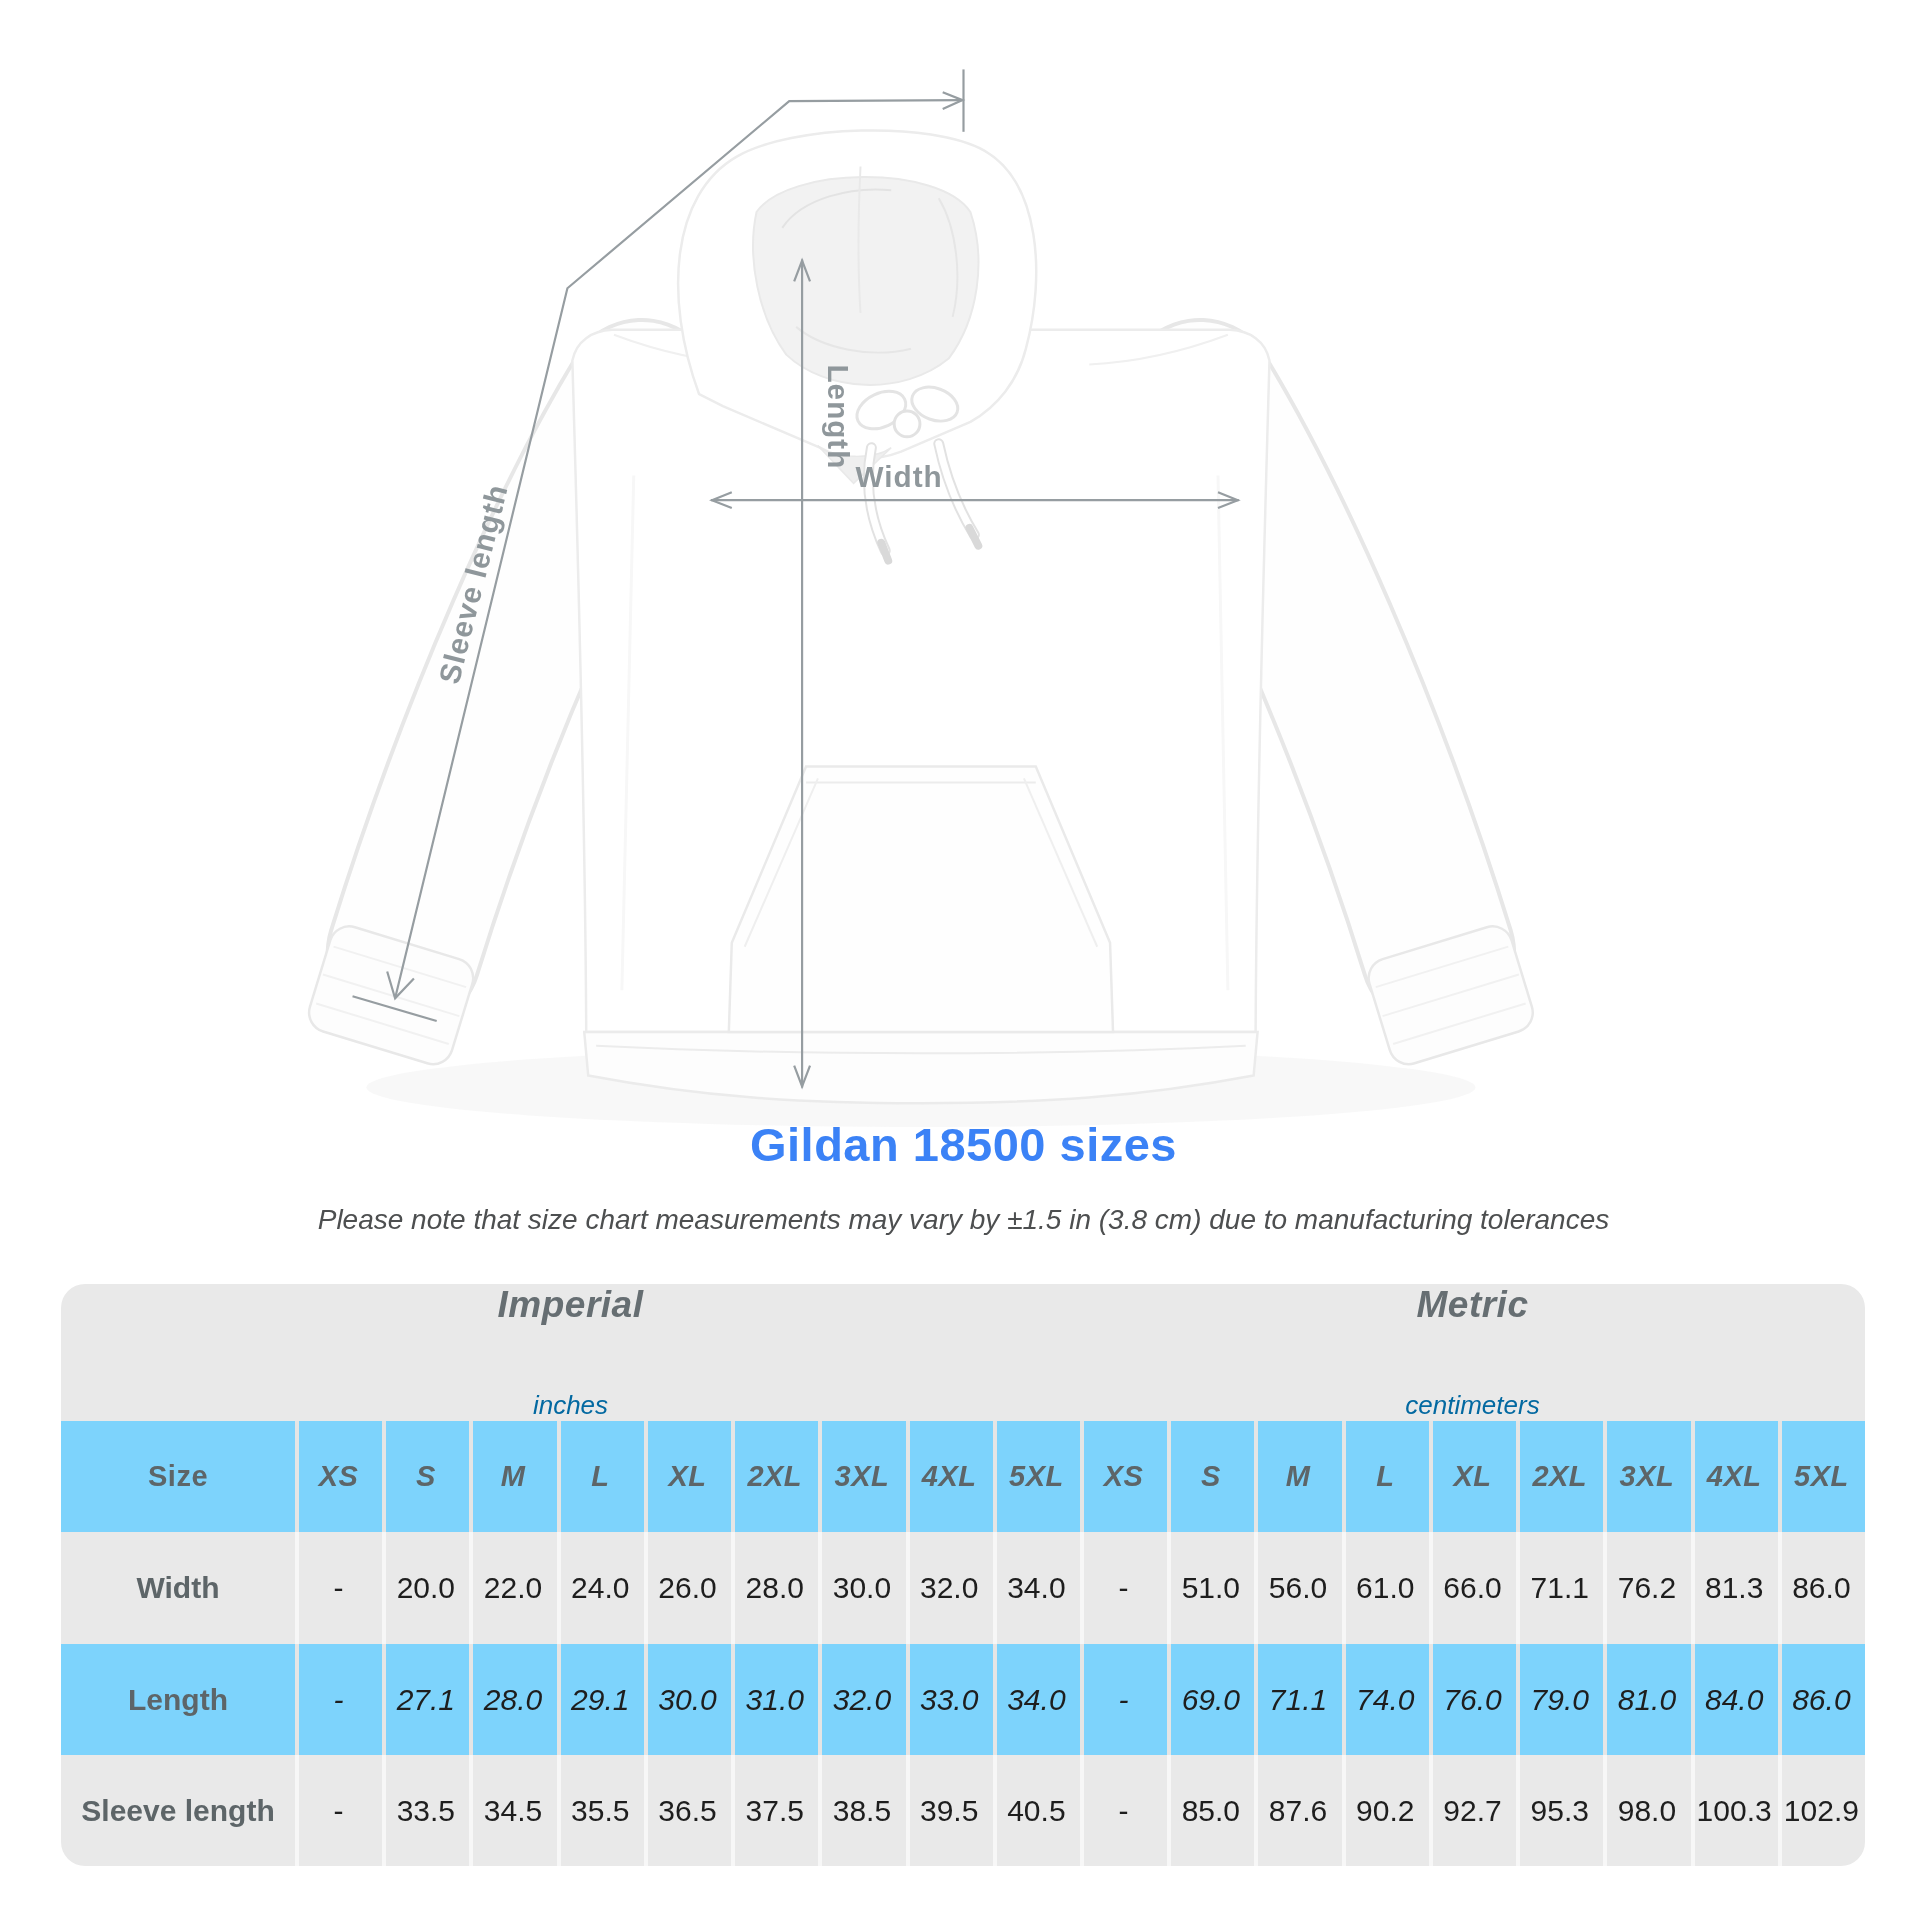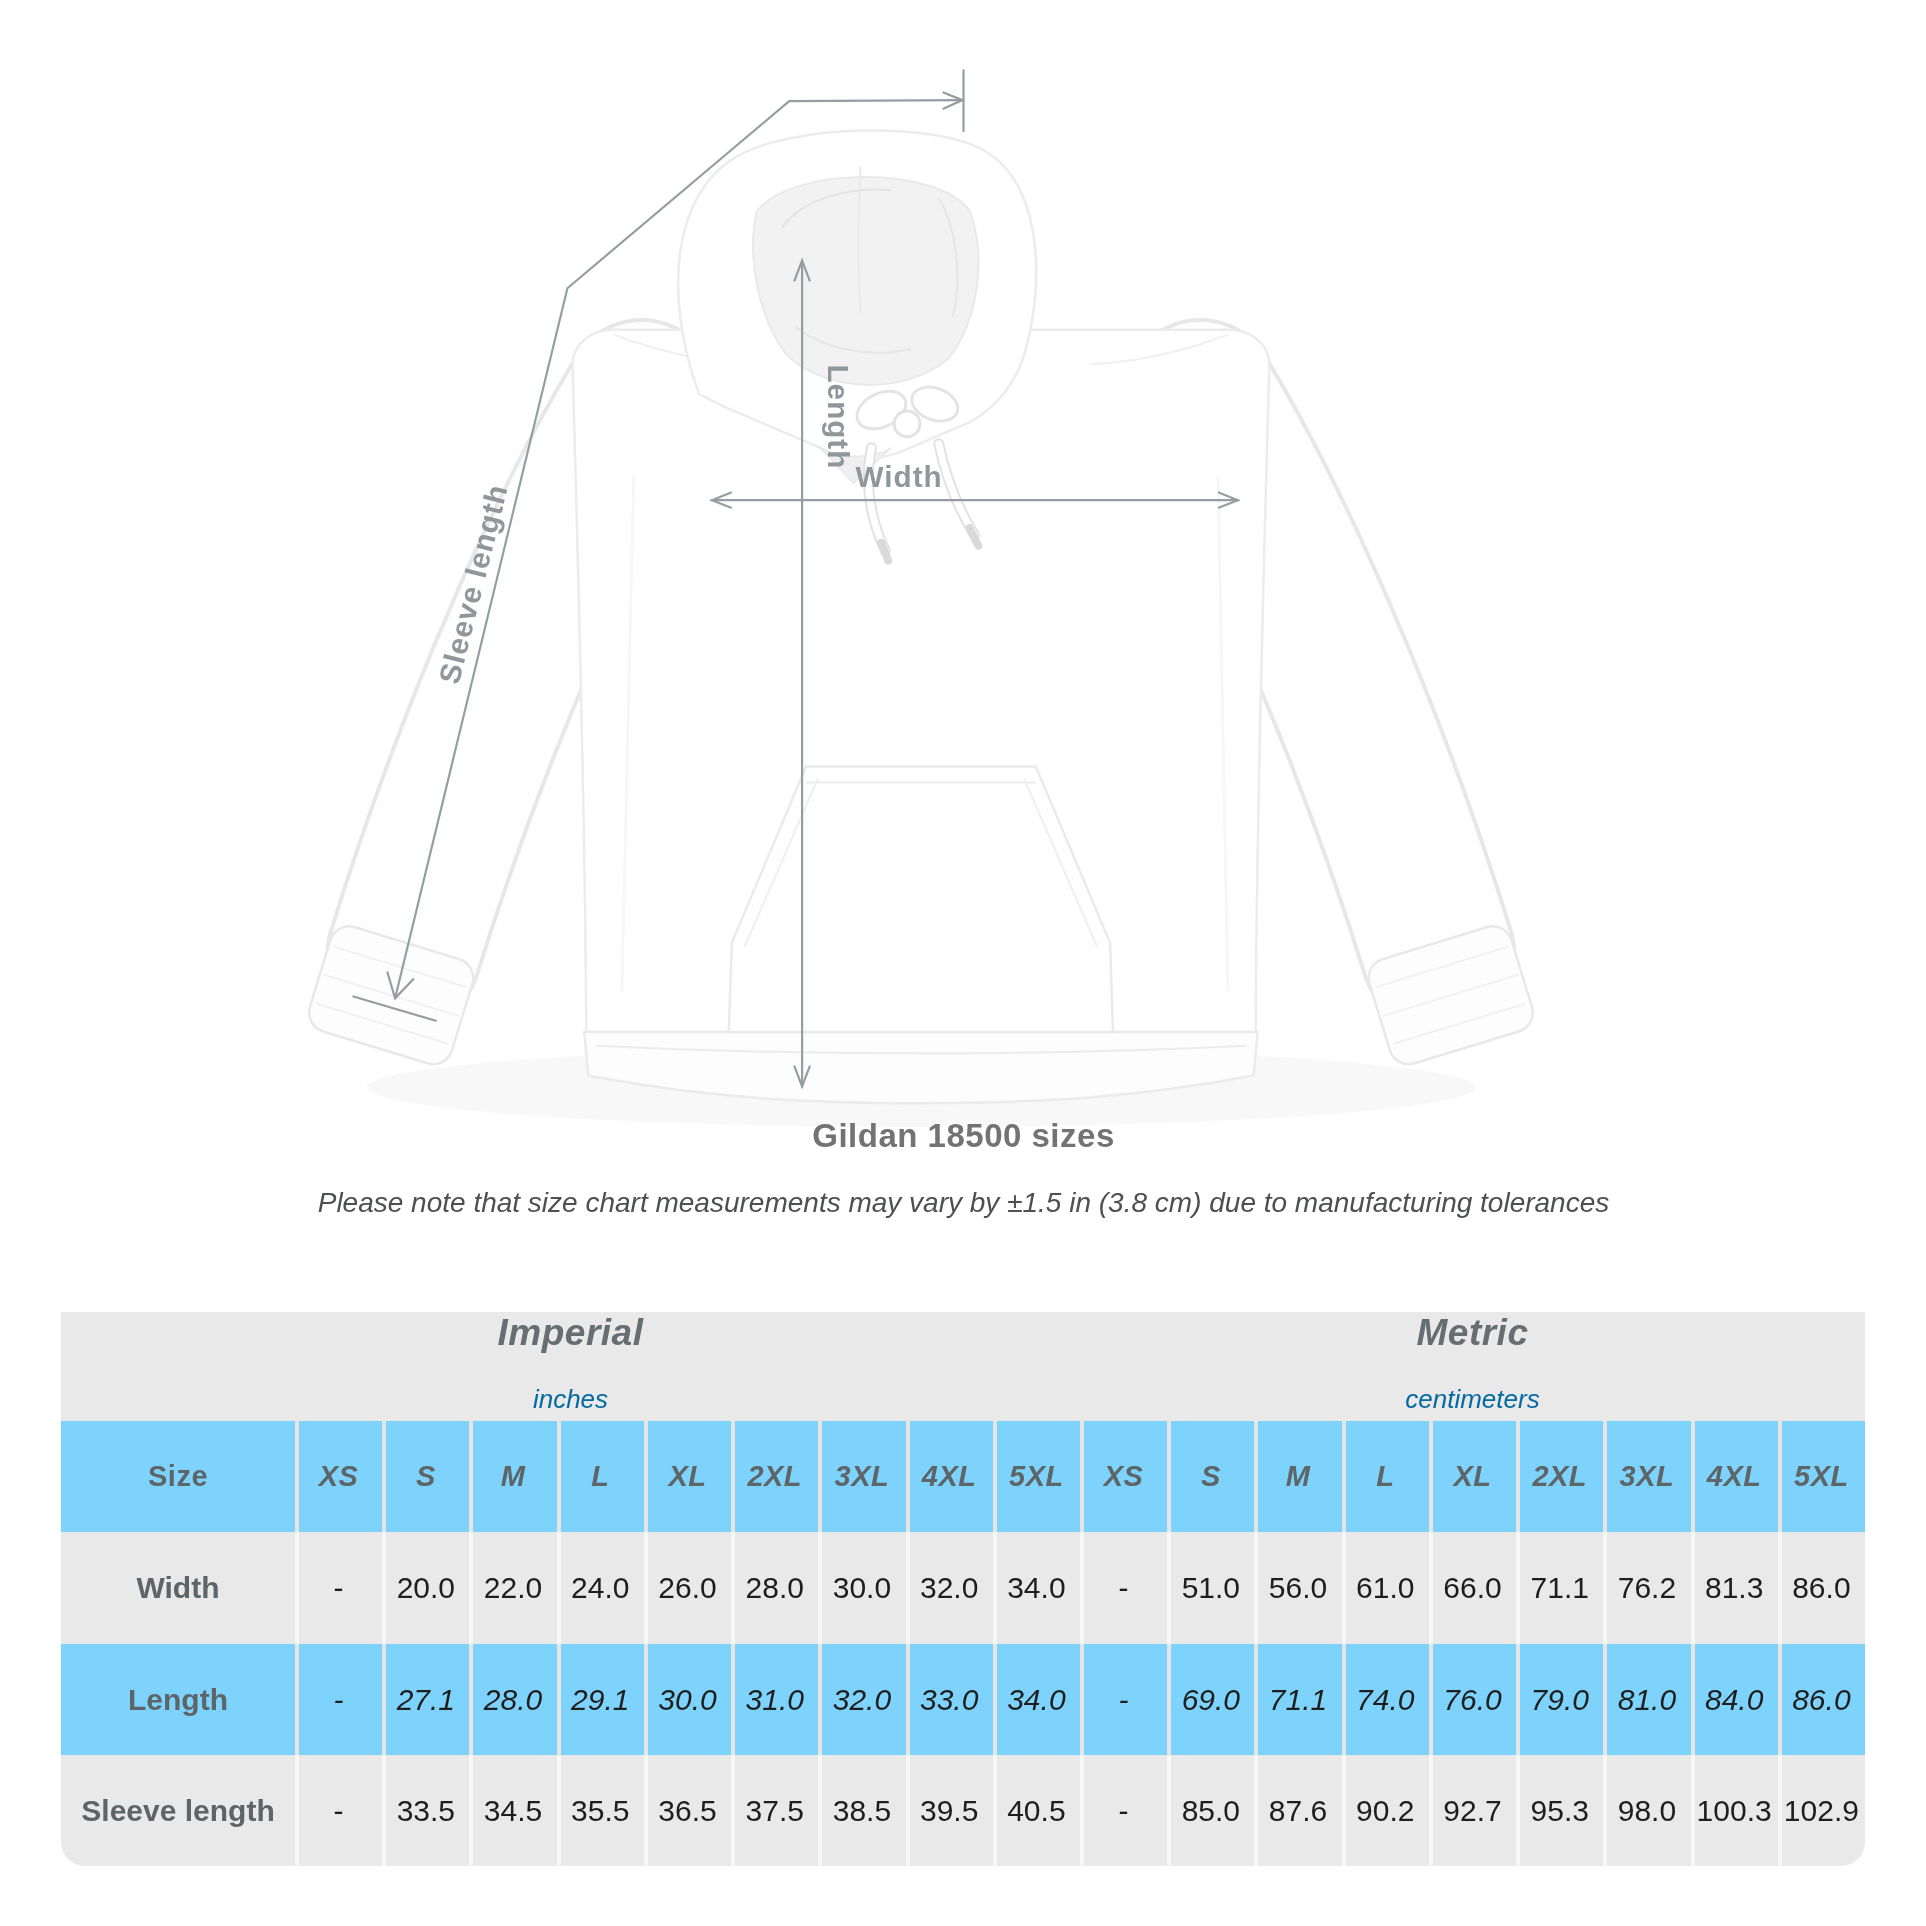--- a/index.html
+++ b/index.html
@@ -1,33 +1,33 @@
 <!DOCTYPE html>
 <html><head>
 <meta charset="utf-8">
 <style>
   html,body{margin:0;padding:0;background:#ffffff;}
   .page{position:relative;width:1927px;height:1927px;background:#ffffff;overflow:hidden;
         font-family:"Liberation Sans", sans-serif;}
   .diagram-svg{position:absolute;left:0;top:0;}
 
   .title-block{position:absolute;left:0;top:1117px;width:1927px;text-align:center;}
-  .chart-title{font-size:33px;font-weight:bold;color:#737373;letter-spacing:0.5px;}
+  .chart-title{font-size:47px;font-weight:bold;color:#3b82f6;letter-spacing:0.5px;}
   .chart-subtitle{margin-top:32px;font-size:28px;font-style:italic;color:#4d4f50;}
 
   .size-table{position:absolute;left:61px;top:1284px;width:1804px;
               display:grid;grid-template-columns:234px repeat(18,1fr);
               grid-template-rows:137px 111px 112px 111px 111px;
               border-radius:24px;overflow:hidden;}
   .cell{display:flex;align-items:center;justify-content:center;}
   .c-gray{background:#e9e9e9;}
   .c-white{background:#7dd3fc;}
   .sep-w{box-shadow:inset 4px 0 0 #e5e5e5;font-style:italic;}
   .sep-g{box-shadow:inset 4px 0 0 #f7f7f7;}
-  .group-cell{flex-direction:column;background:#e9e9e9;justify-content:flex-start;gap:30px;margin-top:28px;}
+  .group-cell{flex-direction:column;background:#e9e9e9;justify-content:space-between;gap:30px;}
   .g-title{font-size:37px;font-weight:bold;font-style:italic;color:#666e72;letter-spacing:0.5px;}
   .g-unit{font-size:26px;font-style:italic;color:#0369a1;}
   .hdr{font-size:29px;font-weight:bold;color:#5d6568;letter-spacing:0.5px;}
   .rowlab{font-size:30px;font-weight:bold;color:#5d6568;}
   .val{font-size:30px;color:#1e1e1e;}
 </style>
 </head>
 <body>
 
 <div class="page">

